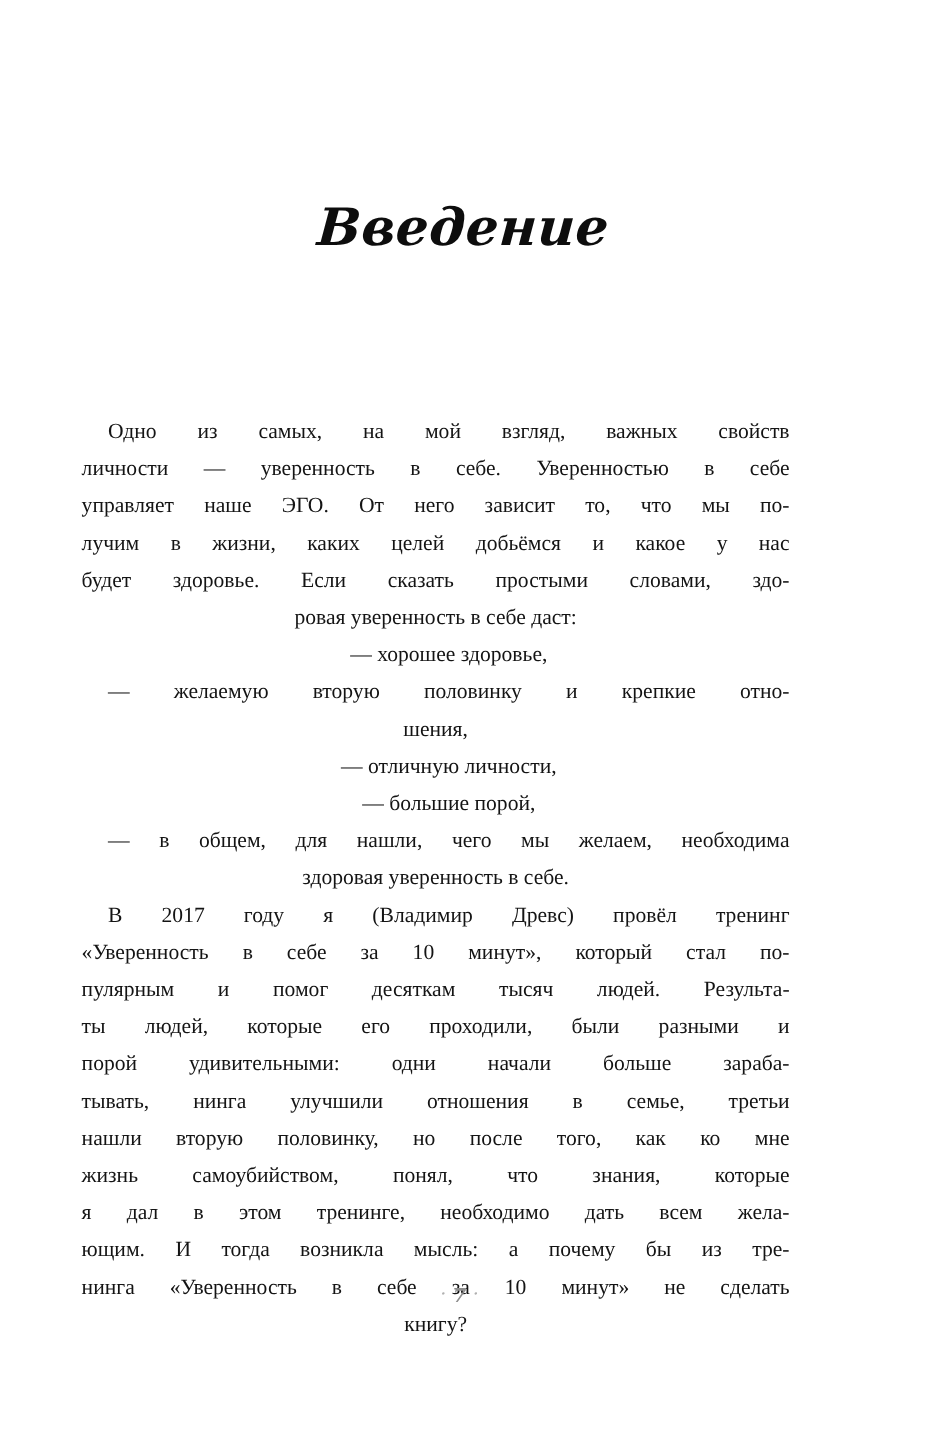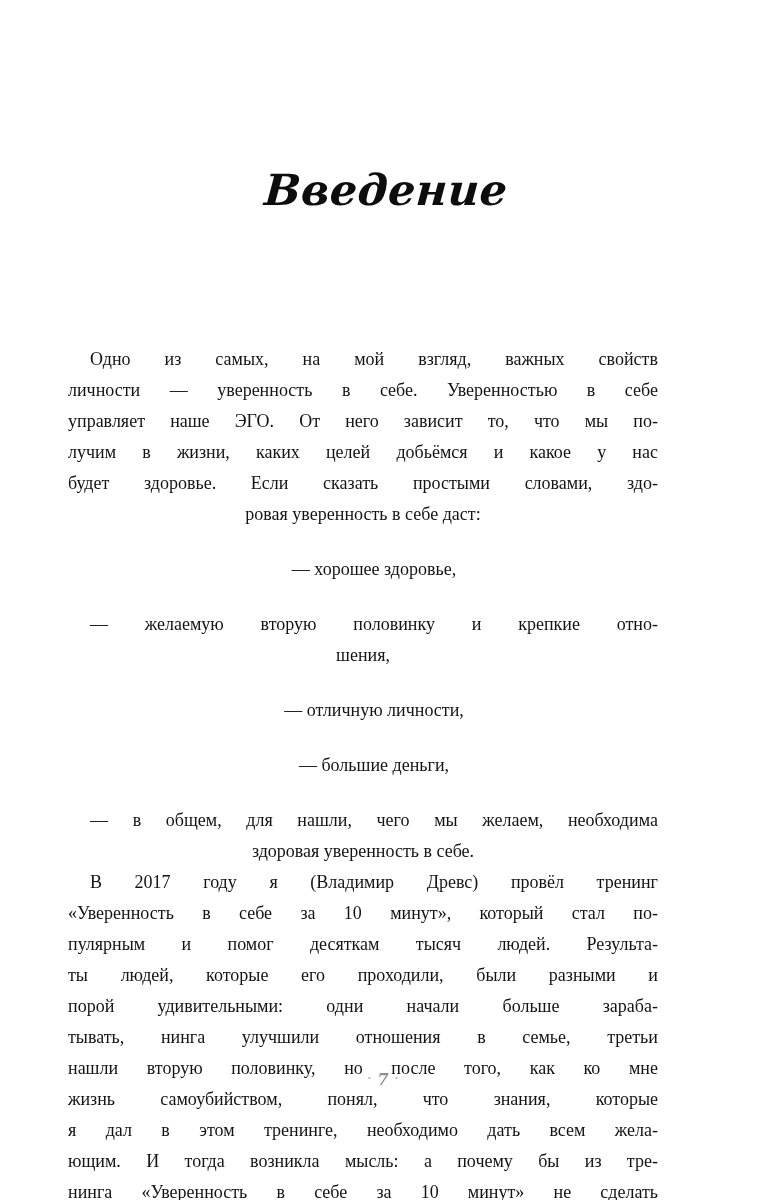--- a/index.html
+++ b/index.html
@@ -73,21 +73,20 @@
   
   .line.indent {
     padding-left: 22px;
     box-sizing: border-box;
   }
 
   
   .line.list {
     padding-left: 22px;
     box-sizing: border-box;
-    margin-top: 24px;
   }
 
   .w {
     white-space: pre;
   }
 
   
   .folio {
     position: absolute;
     left: 0;
@@ -125,21 +124,21 @@
         <div class="line justify"><span class="w">управляет</span><span class="w">наше</span><span class="w">ЭГО.</span><span class="w">От</span><span class="w">него</span><span class="w">зависит</span><span class="w">то,</span><span class="w">что</span><span class="w">мы</span><span class="w">по-</span></div>
         <div class="line justify"><span class="w">лучим</span><span class="w">в</span><span class="w">жизни,</span><span class="w">каких</span><span class="w">целей</span><span class="w">добьёмся</span><span class="w">и</span><span class="w">какое</span><span class="w">у</span><span class="w">нас</span></div>
         <div class="line justify"><span class="w">будет</span><span class="w">здоровье.</span><span class="w">Если</span><span class="w">сказать</span><span class="w">простыми</span><span class="w">словами,</span><span class="w">здо-</span></div>
         <div class="line flush"><span class="w">ровая уверенность в себе даст:</span></div>
       </div>
       <div>
         <div class="line flush list"><span class="w">— хорошее здоровье,</span></div>
         <div class="line justify list"><span class="w">—</span><span class="w">желаемую</span><span class="w">вторую</span><span class="w">половинку</span><span class="w">и</span><span class="w">крепкие</span><span class="w">отно-</span></div>
         <div class="line flush"><span class="w">шения,</span></div>
         <div class="line flush list"><span class="w">— отличную личности,</span></div>
-        <div class="line flush list"><span class="w">— большие деньги,</span></div>
+        <div class="line flush list"><span class="w">— большие порой,</span></div>
         <div class="line justify list"><span class="w">—</span><span class="w">в</span><span class="w">общем,</span><span class="w">для</span><span class="w">нашли,</span><span class="w">чего</span><span class="w">мы</span><span class="w">желаем,</span><span class="w">необходима</span></div>
         <div class="line flush"><span class="w">здоровая уверенность в себе.</span></div>
       </div>
       <div>
         <div class="line justify indent"><span class="w">В</span><span class="w">2017</span><span class="w">году</span><span class="w">я</span><span class="w">(Владимир</span><span class="w">Древс)</span><span class="w">провёл</span><span class="w">тренинг</span></div>
         <div class="line justify"><span class="w">«Уверенность</span><span class="w">в</span><span class="w">себе</span><span class="w">за</span><span class="w">10</span><span class="w">минут»,</span><span class="w">который</span><span class="w">стал</span><span class="w">по-</span></div>
         <div class="line justify"><span class="w">пулярным</span><span class="w">и</span><span class="w">помог</span><span class="w">десяткам</span><span class="w">тысяч</span><span class="w">людей.</span><span class="w">Результа-</span></div>
         <div class="line justify"><span class="w">ты</span><span class="w">людей,</span><span class="w">которые</span><span class="w">его</span><span class="w">проходили,</span><span class="w">были</span><span class="w">разными</span><span class="w">и</span></div>
         <div class="line justify"><span class="w">порой</span><span class="w">удивительными:</span><span class="w">одни</span><span class="w">начали</span><span class="w">больше</span><span class="w">зараба-</span></div>
         <div class="line justify"><span class="w">тывать,</span><span class="w">нинга</span><span class="w">улучшили</span><span class="w">отношения</span><span class="w">в</span><span class="w">семье,</span><span class="w">третьи</span></div>

